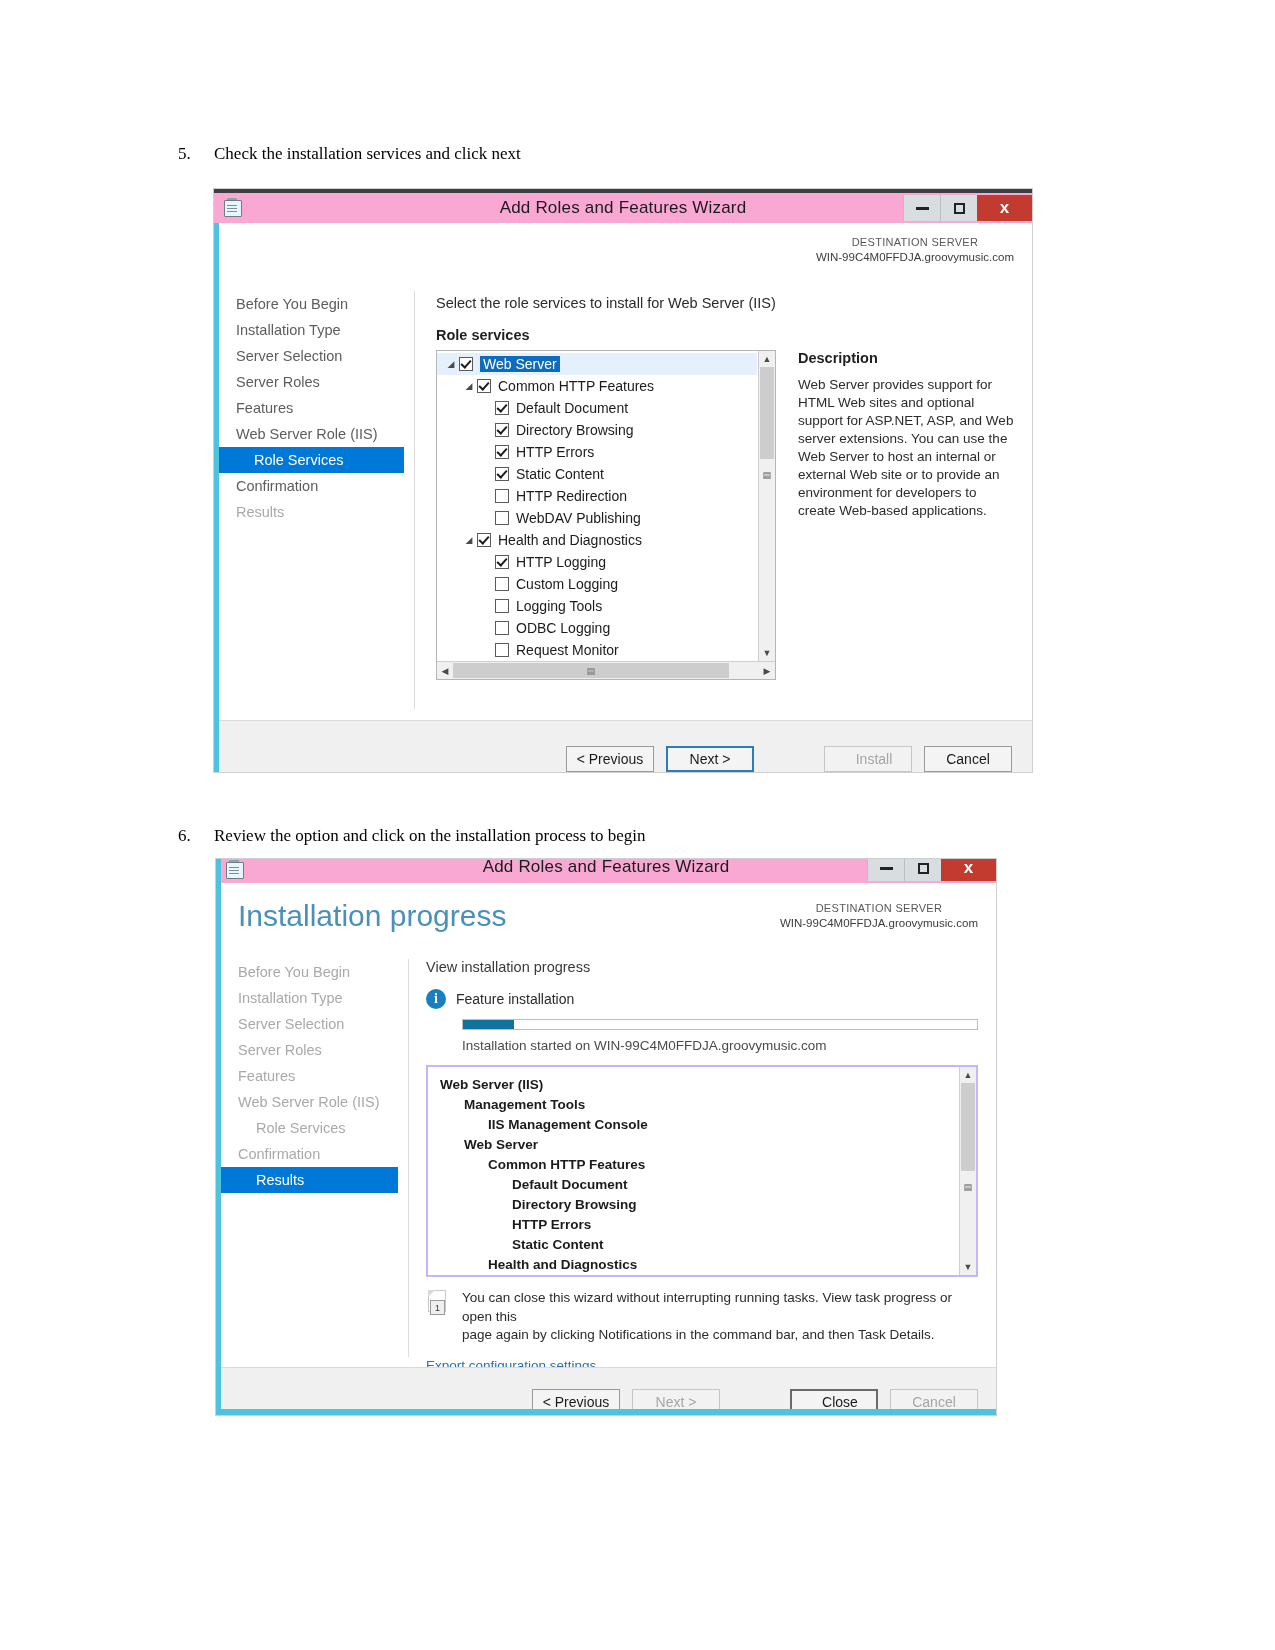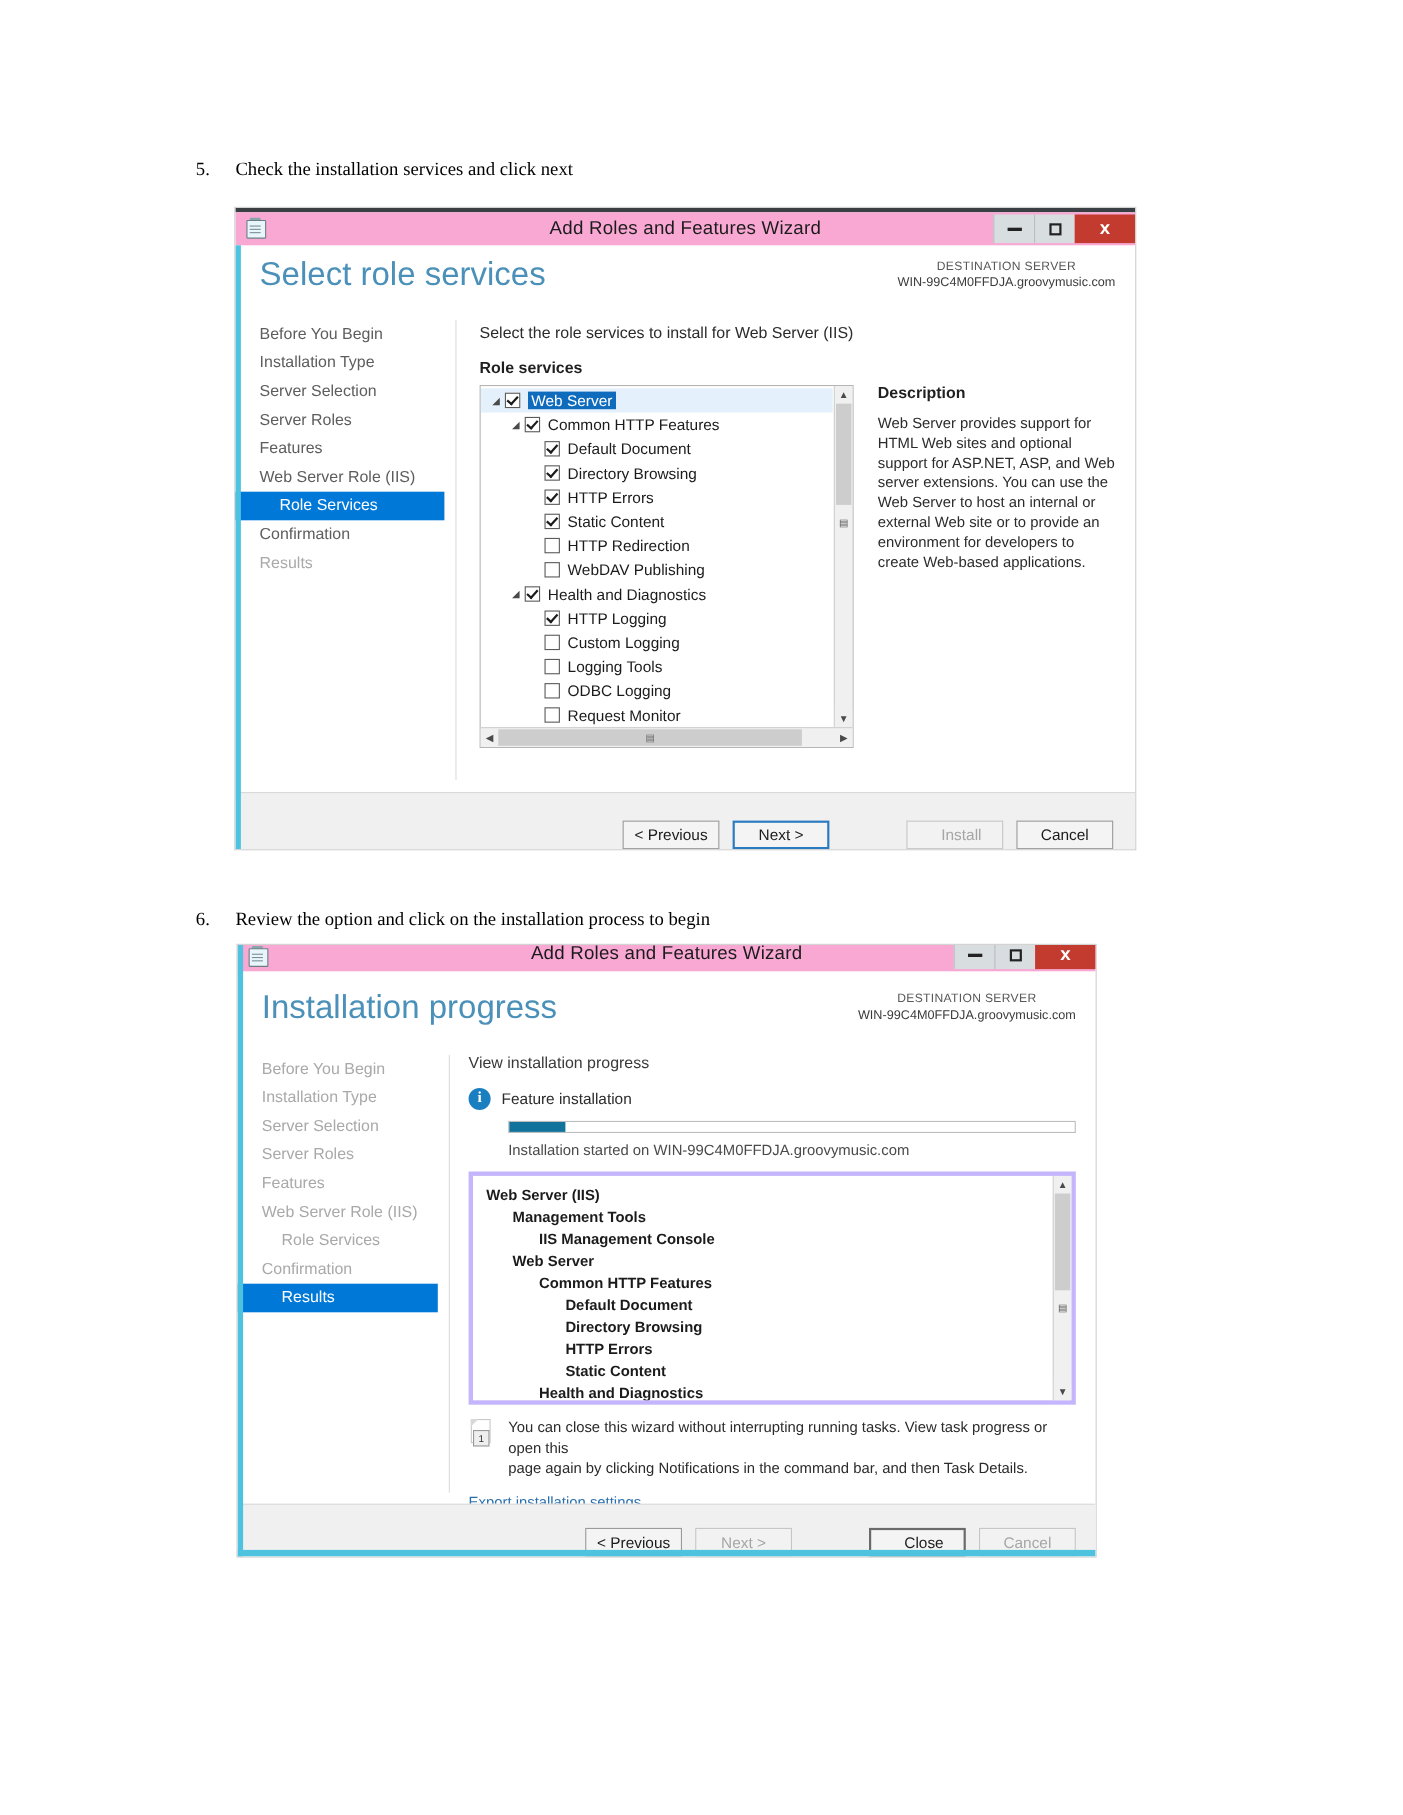--- a/index.html
+++ b/index.html
@@ -393,21 +393,21 @@
     box-sizing: border-box;
   }
   .pbar-fill { height: 100%; background: #11739b; }
   .started-text {
     font-size: 13.5px;
     color: #4a4a4a;
     margin-left: 36px;
     margin-bottom: 12px;
   }
   .resultbox {
-    border: 4px solid #c4b5fd;
+    border: 2px solid #c4b5fd;
     height: 212px;
     position: relative;
     box-sizing: border-box;
     overflow: hidden;
     background: #fff;
   }
   .result-row {
     font-size: 13.5px;
     font-weight: bold;
     color: #1b1b1b;
@@ -499,21 +499,20 @@
           <span class="glyph-min"></span>
         </div>
       <div class="win-btn">
           <span class="glyph-max"></span>
         </div>
       <div class="win-btn close">x</div>
     </div>
   </div>
 
   <div class="wiz-header">
-    <div class="page-title">Select role services</div>
     <div class="dest-block">
       <div class="dest-label">DESTINATION SERVER</div>
       <div class="dest-name">WIN-99C4M0FFDJA.groovymusic.com</div>
     </div>
   </div>
 
   <div class="wiz-body" style="height:430px;">
     <div class="nav" id="w1-nav">
         <div class="nav-item"><span>Before You Begin</span></div>
         <div class="nav-item"><span>Installation Type</span></div>
@@ -733,21 +732,21 @@
           <div class="pg"></div>
           <div class="corner"></div>
           <div class="badge">1</div>
         </div>
         <div class="note-text">
           <div>You can close this wizard without interrupting running tasks. View task progress or open this</div>
           <div>page again by clicking Notifications in the command bar, and then Task Details.</div>
         </div>
       </div>
 
-      <a class="export-link" href="#">Export installation settings</a>
+      <a class="export-link" href="#">Export configuration settings</a>
     </div>
   </div>
 
   <div class="wiz-footer" style="height:48px; padding-right:18px;">
     <div class="btn">&lt; Previous</div>
     <div class="btn disabled">Next &gt;</div>
     <div class="btn gap-left" style="border-width:2px; border-color:#6a6a6a;">Close</div>
     <div class="btn disabled">Cancel</div>
   </div>
 

